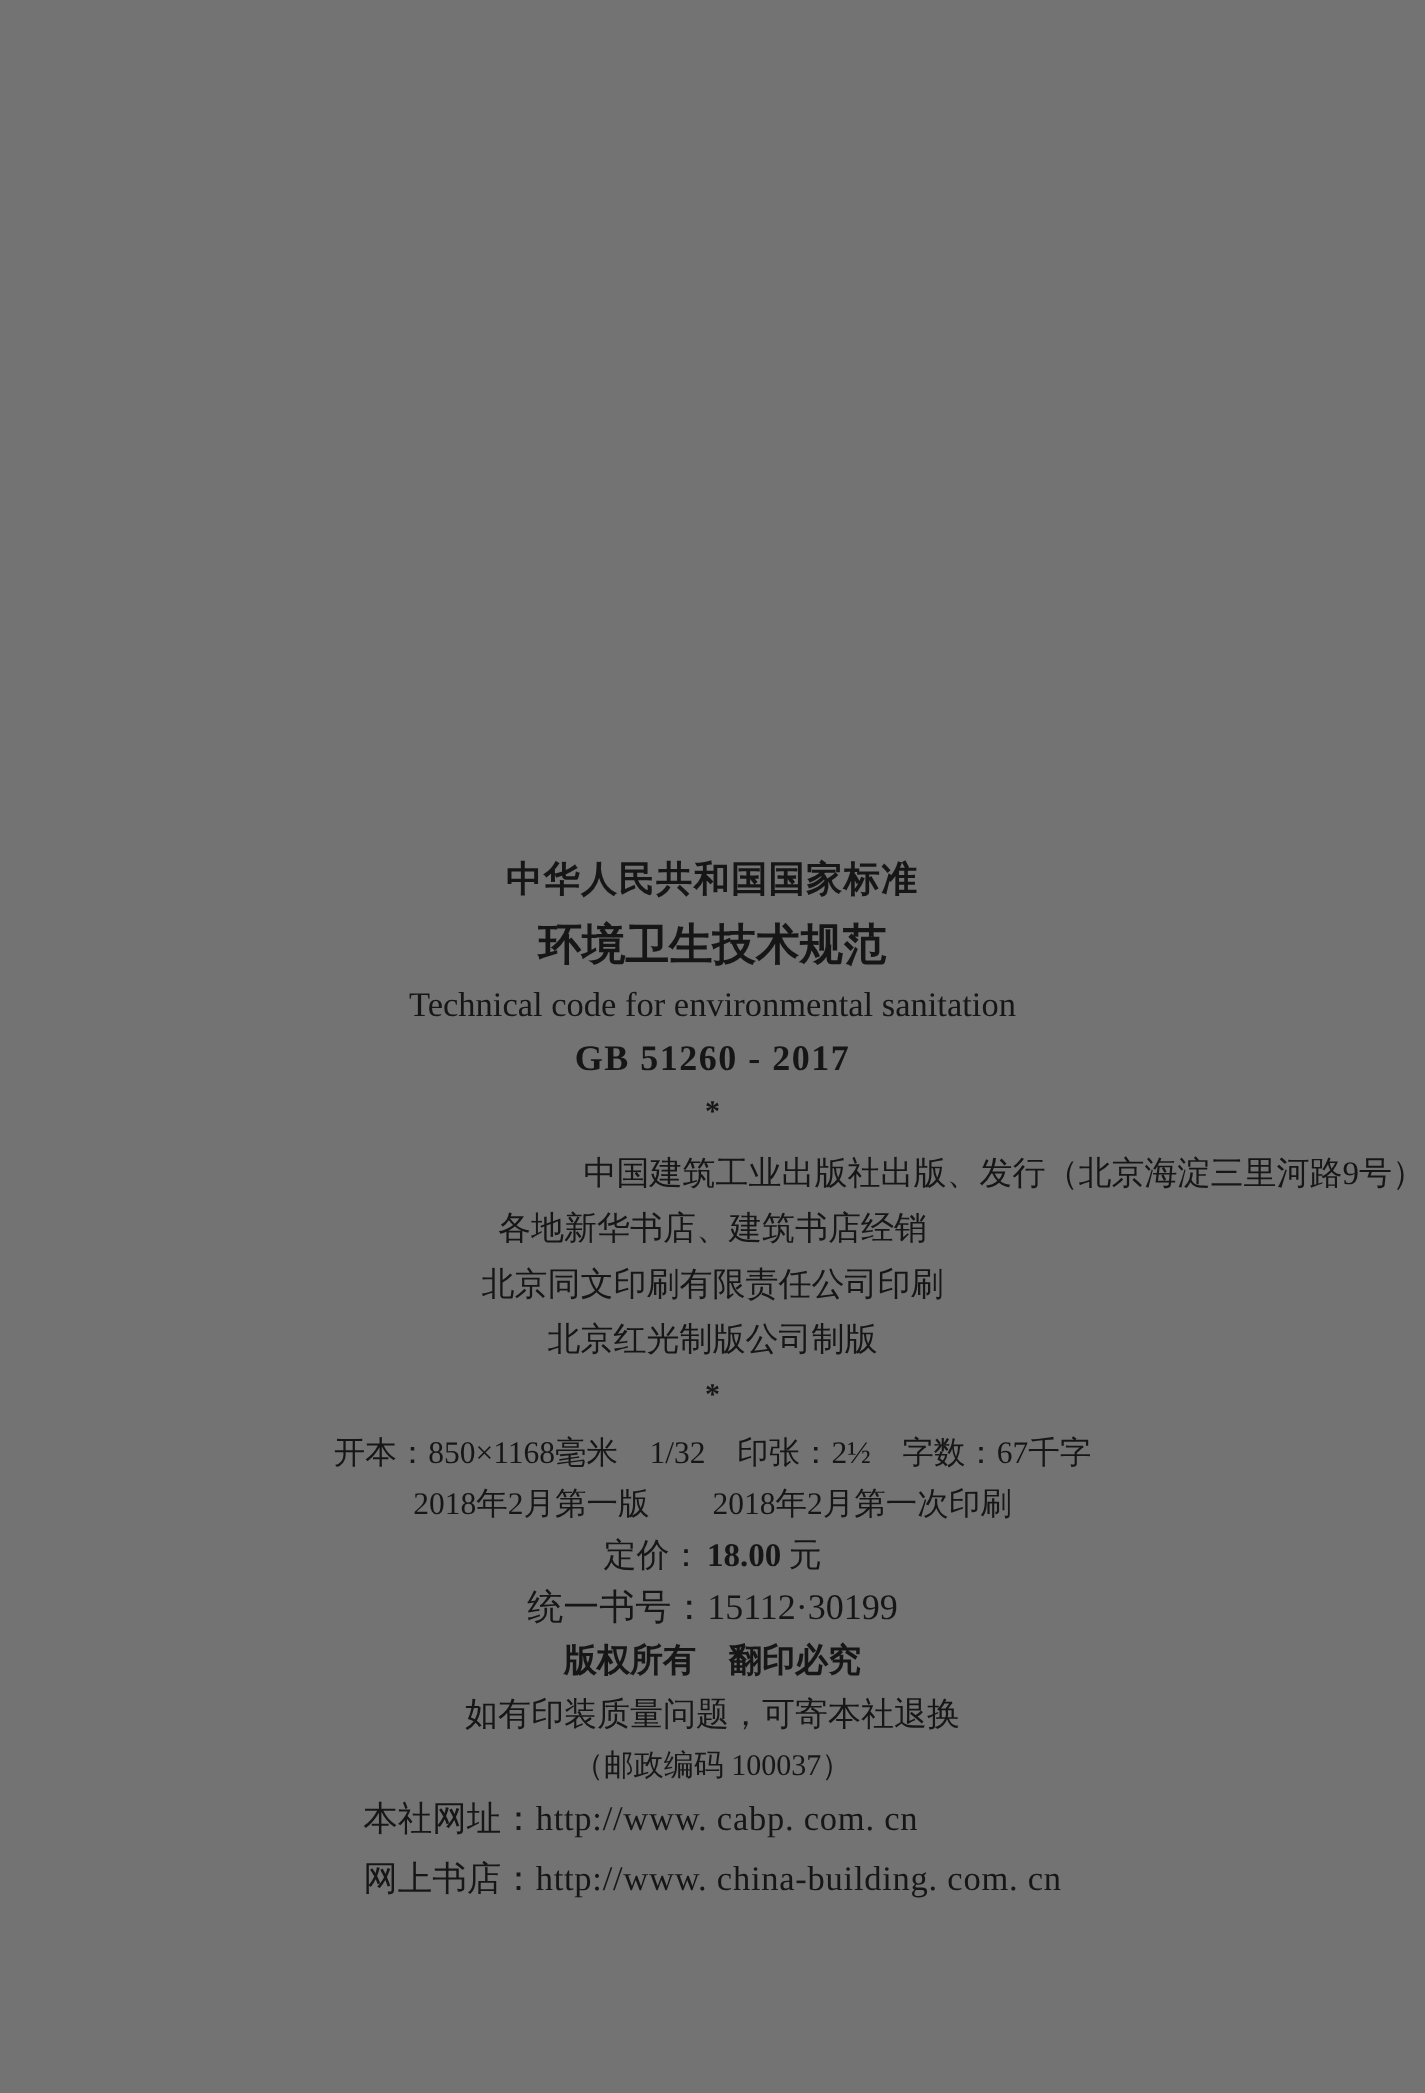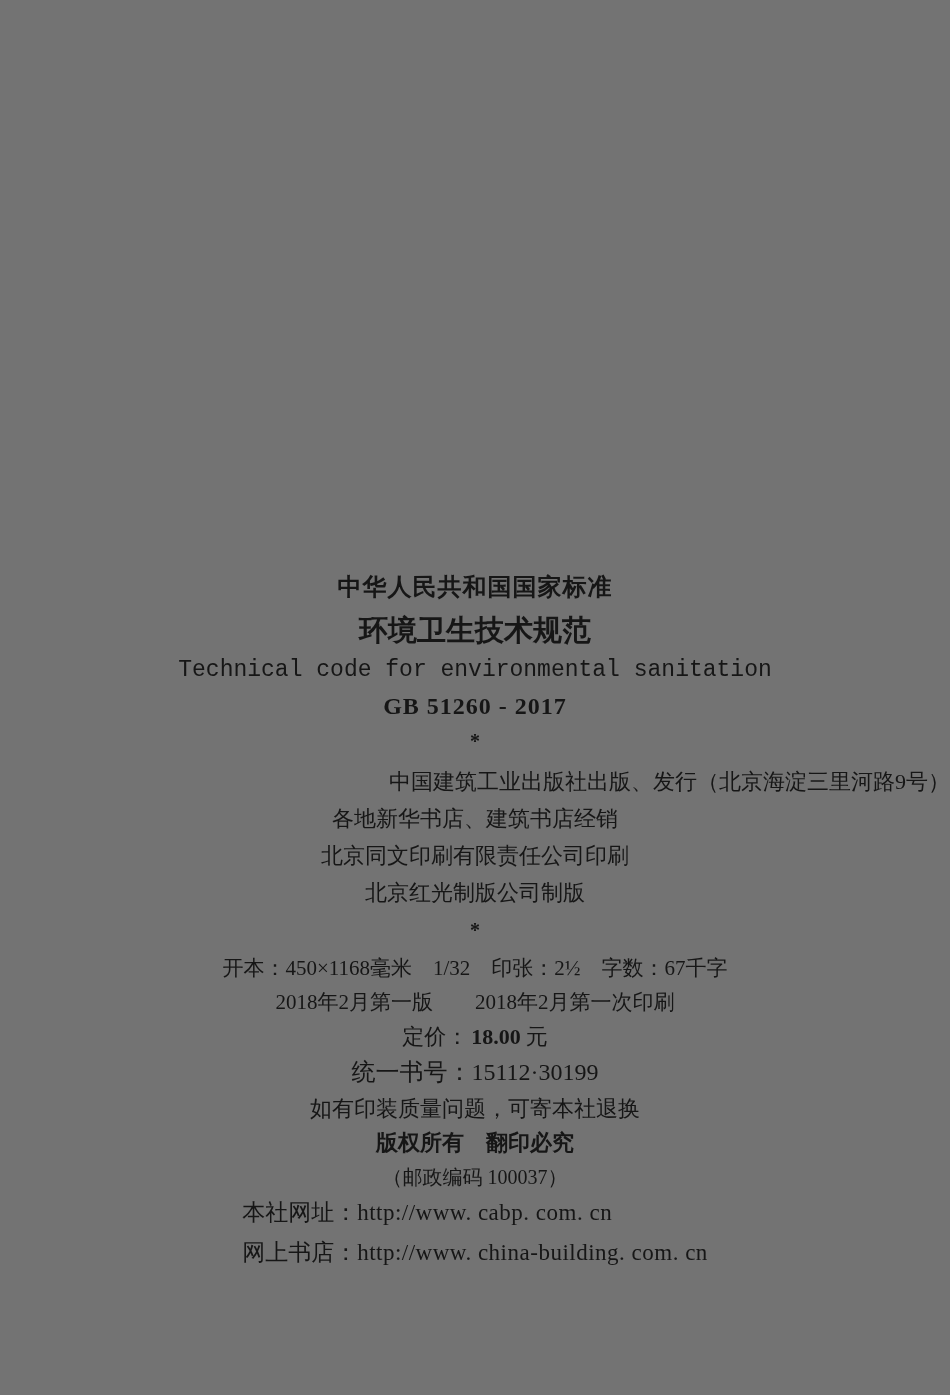--- a/index.html
+++ b/index.html
@@ -33,21 +33,20 @@
     font-family: "Liberation Sans", "DejaVu Sans", sans-serif;
     font-size: 29px;
     font-weight: 700;
     line-height: 36px;
     letter-spacing: 0px;
   }
   .title-en {
     margin-top: 8px;
     font-size: 23px;
     line-height: 28px;
-    font-family: Liberation Mono, monospace;
   }
   .std-code {
     margin-top: 8px;
     font-size: 24px;
     font-weight: 700;
     line-height: 28px;
     letter-spacing: 1px;
   }
   .sep {
     margin-top: 10px;
@@ -135,33 +134,33 @@
     <div class="line pub-line pub-first">中国建筑工业出版社出版、发行（北京海淀三里河路9号）</div>
 
     <div class="line pub-line">各地新华书店、建筑书店经销</div>
 
     <div class="line pub-line">北京同文印刷有限责任公司印刷</div>
 
     <div class="line pub-line">北京红光制版公司制版</div>
 
     <div class="line sep sep-2">*</div>
 
-    <div class="line fmt-line">开本：450×1168毫米　1/32　印张：2½　字数：67千字</div>
+    <div class="line fmt-line">开本：850×1168毫米　1/32　印张：2½　字数：67千字</div>
 
     <div class="line edition-line">2018年2月第一版　　2018年2月第一次印刷</div>
 
     <div class="line price-line">
       <span>定价：</span><span class="price-value">18.00</span><span class="price-unit">元</span>
     </div>
 
     <div class="line isbn-line">统一书号：15112·30199</div>
 
+    <div class="line copyright-line">版权所有　翻印必究</div>
+
     <div class="line quality-line">如有印装质量问题，可寄本社退换</div>
-
-    <div class="line copyright-line">版权所有　翻印必究</div>
 
     <div class="line postal-line">（邮政编码 100037）</div>
 
     <div class="urls-block">
       <div class="line url-line">
         <span>本社网址：</span><span class="url-text">http://www. cabp. com. cn</span>
       </div>
       <div class="line url-line url-line-2">
         <span>网上书店：</span><span class="url-text">http://www. china-building. com. cn</span>
       </div>

